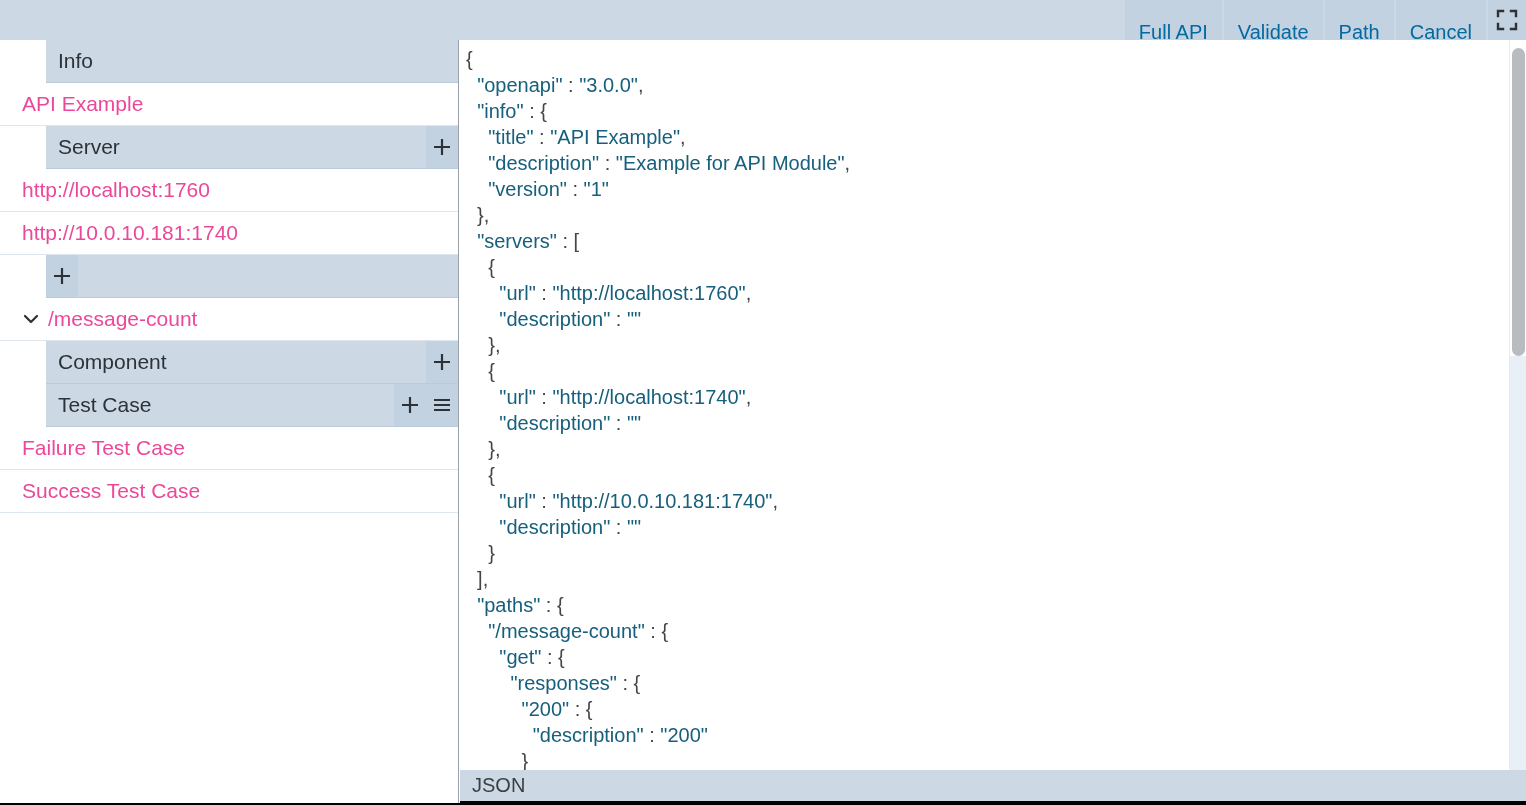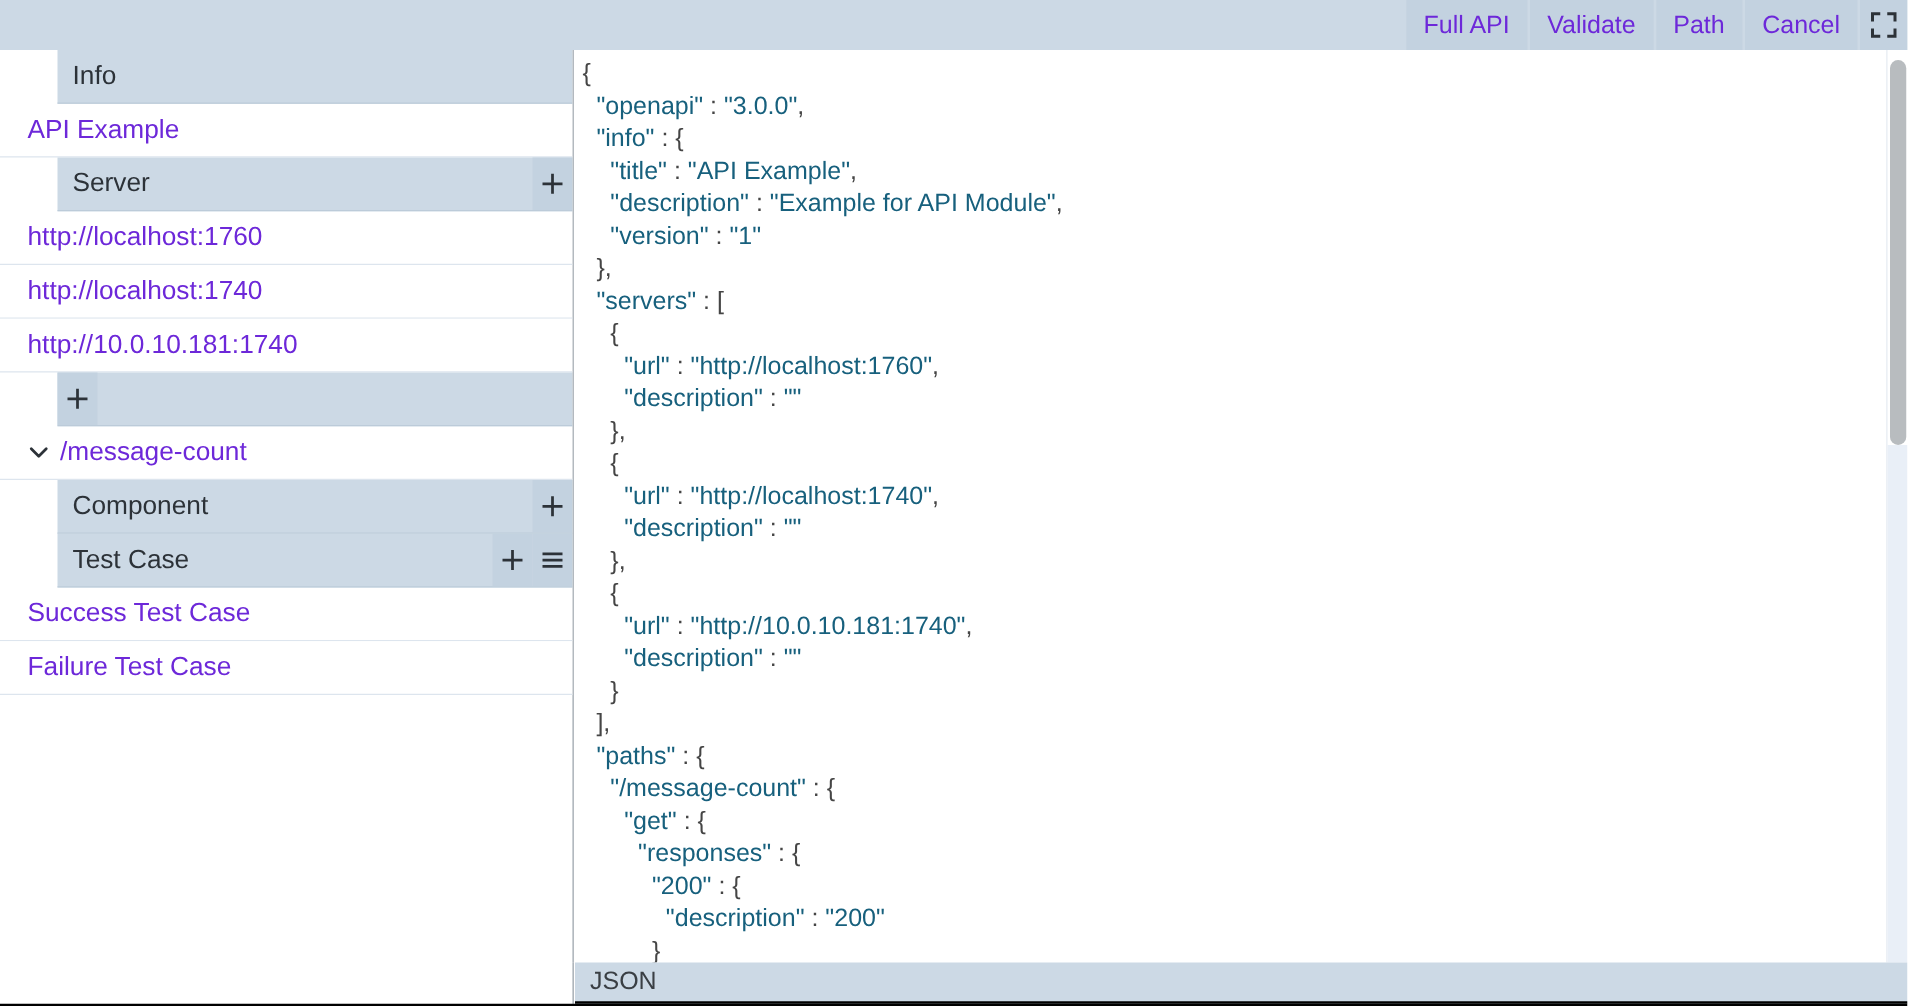--- a/index.html
+++ b/index.html
@@ -22,24 +22,24 @@
     top: 0; left: 0;
     width: 1526px; height: 40px;
     background: #ccd9e5;
     display: flex;
     align-items: stretch;
     justify-content: flex-end;
   }
   .toolbar-spacer { flex: 1 1 auto; background: #ccd9e5; }
   .tb-btn {
     background: #c3d2e0;
-    color: #6d28d9;
+    color: #0369a1;
     font-size: 20px;
     line-height: 40px;
-    padding: 0 14px;
+    padding: 12px 14px;
     margin-right: 2px;
     cursor: pointer;
     white-space: nowrap;
     user-select: none;
   }
   .tb-icon-btn {
     background: #c3d2e0;
     width: 38px;
     display: flex;
     align-items: center;
@@ -88,21 +88,21 @@
 
   .item-row {
     height: 43px;
     background: #ffffff;
     border-bottom: 1px solid #dde5ee;
     display: flex;
     align-items: center;
     cursor: pointer;
     padding-left: 22px;
     font-size: 21px;
-    color: #6d28d9;
+    color: #ec4899;
   }
   .item-row.with-chevron { padding-left: 14px; }
   .item-row .chev {
     width: 34px;
     display: inline-flex;
     align-items: center;
     justify-content: center;
     flex: 0 0 auto;
   }
 
@@ -217,23 +217,20 @@
           <svg width="22" height="22" viewBox="0 0 22 22">
             <path d="M11,3 L11,19 M3,11 L19,11" stroke="#2c3238" stroke-width="2.2"></path>
           </svg>
         </div>
       </div>
     </div>
     <div class="item-row">
       <span>http://localhost:1760</span>
     </div>
     <div class="item-row">
-      <span>http://localhost:1740</span>
-    </div>
-    <div class="item-row">
       <span>http://10.0.10.181:1740</span>
     </div>
 
     <div class="sec-header">
       <div class="sec-actions">
         <div class="sec-act">
           <svg width="22" height="22" viewBox="0 0 22 22">
             <path d="M11,3 L11,19 M3,11 L19,11" stroke="#2c3238" stroke-width="2.2"></path>
           </svg>
         </div>
@@ -268,24 +265,24 @@
           </svg>
         </div>
         <div class="sec-act">
           <svg width="22" height="22" viewBox="0 0 22 22">
             <path d="M3,6 L19,6 M3,11 L19,11 M3,16 L19,16" stroke="#2c3238" stroke-width="2.2"></path>
           </svg>
         </div>
       </div>
     </div>
     <div class="item-row">
+      <span>Failure Test Case</span>
+    </div>
+    <div class="item-row">
       <span>Success Test Case</span>
-    </div>
-    <div class="item-row">
-      <span>Failure Test Case</span>
     </div>
 
   </div>
 
   <div class="editor">
     <div class="code" id="code-area"><div><span class="p">{</span></div><div><span class="p">  </span><span class="k">"openapi"</span><span class="p"> : </span><span class="s">"3.0.0"</span><span class="p">,</span></div><div><span class="p">  </span><span class="k">"info"</span><span class="p"> : {</span></div><div><span class="p">    </span><span class="k">"title"</span><span class="p"> : </span><span class="s">"API Example"</span><span class="p">,</span></div><div><span class="p">    </span><span class="k">"description"</span><span class="p"> : </span><span class="s">"Example for API Module"</span><span class="p">,</span></div><div><span class="p">    </span><span class="k">"version"</span><span class="p"> : </span><span class="s">"1"</span></div><div><span class="p">  },</span></div><div><span class="p">  </span><span class="k">"servers"</span><span class="p"> : [</span></div><div><span class="p">    {</span></div><div><span class="p">      </span><span class="k">"url"</span><span class="p"> : </span><span class="s">"http://localhost:1760"</span><span class="p">,</span></div><div><span class="p">      </span><span class="k">"description"</span><span class="p"> : </span><span class="s">""</span></div><div><span class="p">    },</span></div><div><span class="p">    {</span></div><div><span class="p">      </span><span class="k">"url"</span><span class="p"> : </span><span class="s">"http://localhost:1740"</span><span class="p">,</span></div><div><span class="p">      </span><span class="k">"description"</span><span class="p"> : </span><span class="s">""</span></div><div><span class="p">    },</span></div><div><span class="p">    {</span></div><div><span class="p">      </span><span class="k">"url"</span><span class="p"> : </span><span class="s">"http://10.0.10.181:1740"</span><span class="p">,</span></div><div><span class="p">      </span><span class="k">"description"</span><span class="p"> : </span><span class="s">""</span></div><div><span class="p">    }</span></div><div><span class="p">  ],</span></div><div><span class="p">  </span><span class="k">"paths"</span><span class="p"> : {</span></div><div><span class="p">    </span><span class="k">"/message-count"</span><span class="p"> : {</span></div><div><span class="p">      </span><span class="k">"get"</span><span class="p"> : {</span></div><div><span class="p">        </span><span class="k">"responses"</span><span class="p"> : {</span></div><div><span class="p">          </span><span class="k">"200"</span><span class="p"> : {</span></div><div><span class="p">            </span><span class="k">"description"</span><span class="p"> : </span><span class="s">"200"</span></div><div><span class="p">          }</span></div></div>
   </div>
 
   <div class="vscroll-track">
     <div class="lower"></div>

